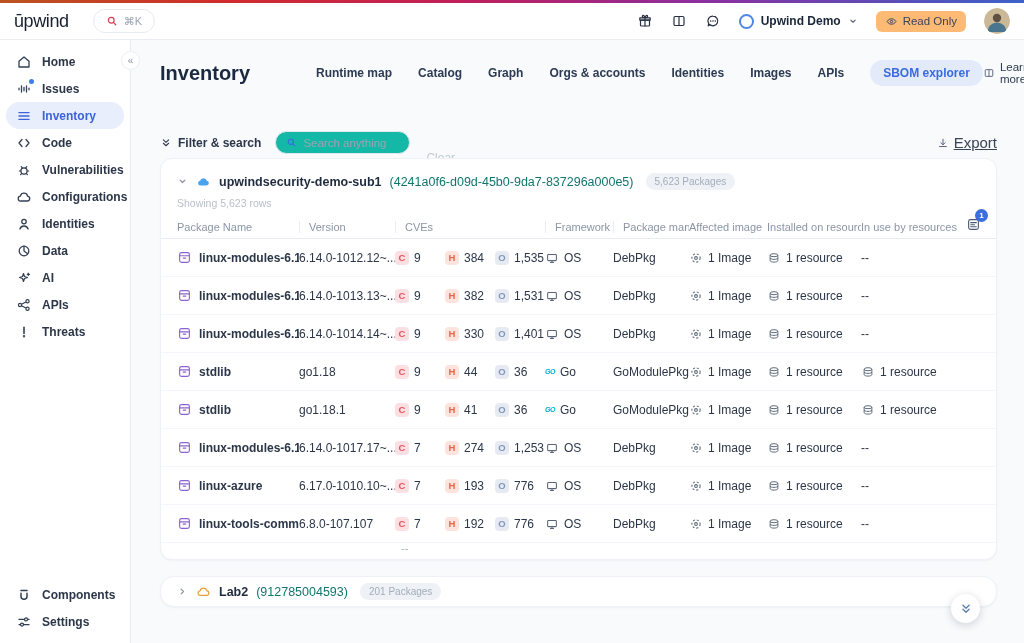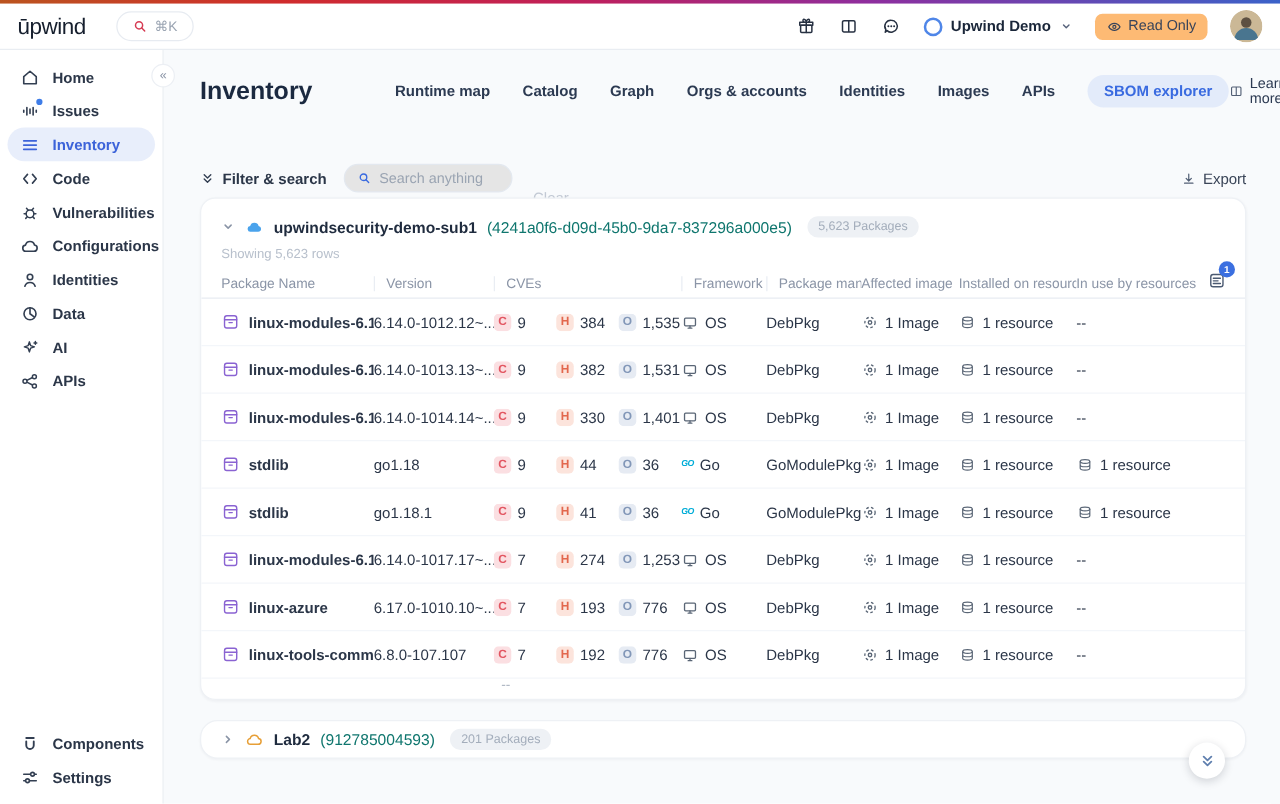--- a/index.html
+++ b/index.html
@@ -53,29 +53,29 @@
   .tab.active { color:#3a6be0; background:#e3ebfa; padding:6px 13px; border-radius:15px; }
   .learn { margin-left:auto; display:flex; align-items:center; gap:5px; font-size:11.5px;
     color:#2c3a52; cursor:pointer; }
   .learn .ic { color:#525f75; display:flex; }
 
   
   .filter-row { position:absolute; top:80px; left:29px; right:27px; display:flex; align-items:center; }
   .filter-lbl { display:flex; align-items:center; gap:6px; font-size:12px; font-weight:700;
     color:#2b3648; cursor:pointer; }
   .filter-lbl .ic { color:#333f52; display:flex; }
-  .search-box { margin-left:14px; width:135px; height:23px; background:#e5e5e5; border:1px solid #e3e8ef;
+  .search-box { margin-left:14px; width:135px; height:23px; background:#14b8a6; border:1px solid #e3e8ef;
     border-radius:12px; display:flex; align-items:center; gap:6px; padding:0 10px; }
   .search-box .ic { color:#3a6be0; display:flex; }
   .search-box input { border:none; outline:none; width:95px; font-size:11.5px; color:#2b3648;
     font-family:"Liberation Sans",sans-serif; background:transparent; }
   .search-box input::placeholder { color:#9aa4b2; }
   .clear-lbl { margin-left:16px; font-size:12px; color:#c2c9d4; cursor:pointer;margin-top:31px; }
-  .export { margin-left:auto; display:flex; align-items:center; gap:5px; font-size:12px;
-    color:#3a4558; cursor:pointer; }
+  .export { margin-left:auto; display:flex; align-items:center; gap:5px; font-size:15px;
+    color:#3a4558; cursor:pointer;text-decoration:underline; }
   .export .ic { color:#525f75; display:flex; }
 
   
   .card { position:absolute; background:#fff; border:1px solid #eef1f5; border-radius:12px;
     box-shadow:0 1px 2px rgba(16,24,40,.04); }
   .card1 { top:118px; left:29px; width:837px; height:402px; overflow:hidden; }
   .grp-row { display:flex; align-items:center; gap:8px; padding:14px 16px 0 16px; }
   .grp-chev { color:#8a94a6; display:flex; cursor:pointer; }
   .cloud-ic { display:flex; }
   .grp-name { font-size:12.5px; font-weight:700; color:#1f2b3e; cursor:pointer; }
@@ -270,20 +270,29 @@
           <span class="s-ic">
             <svg width="16" height="16" viewBox="0 0 16 16" fill="none" stroke="currentColor" stroke-width="1.2">
               <circle cx="4" cy="8" r="1.6"></circle>
               <circle cx="11.5" cy="4.3" r="1.6"></circle>
               <circle cx="11.5" cy="11.7" r="1.6"></circle>
               <path d="M5.5 7.3 10 5M5.5 8.7l4.5 2.3"></path>
             </svg>
           </span>
           <span class="s-lb">APIs</span>
         </div>
+        <div class="side-item">
+          <span class="s-ic">
+            <svg width="16" height="16" viewBox="0 0 16 16" fill="none" stroke="currentColor" stroke-width="1.6" stroke-linecap="round">
+              <path d="M8 3.4v6"></path>
+              <circle cx="8" cy="12.3" r="0.4" fill="currentColor"></circle>
+            </svg>
+          </span>
+          <span class="s-lb">Threats</span>
+        </div>
       </div>
     <div class="side-footer">
         <div class="side-item">
           <span class="s-ic">
             <svg width="16" height="16" viewBox="0 0 16 16" fill="none" stroke="currentColor" stroke-width="1.5" stroke-linecap="round">
               <path d="M5 6.2v3a3 3 0 0 0 6 0v-3"></path>
               <path d="M5 3.4h6"></path>
             </svg>
           </span>
           <span class="s-lb">Components</span>

